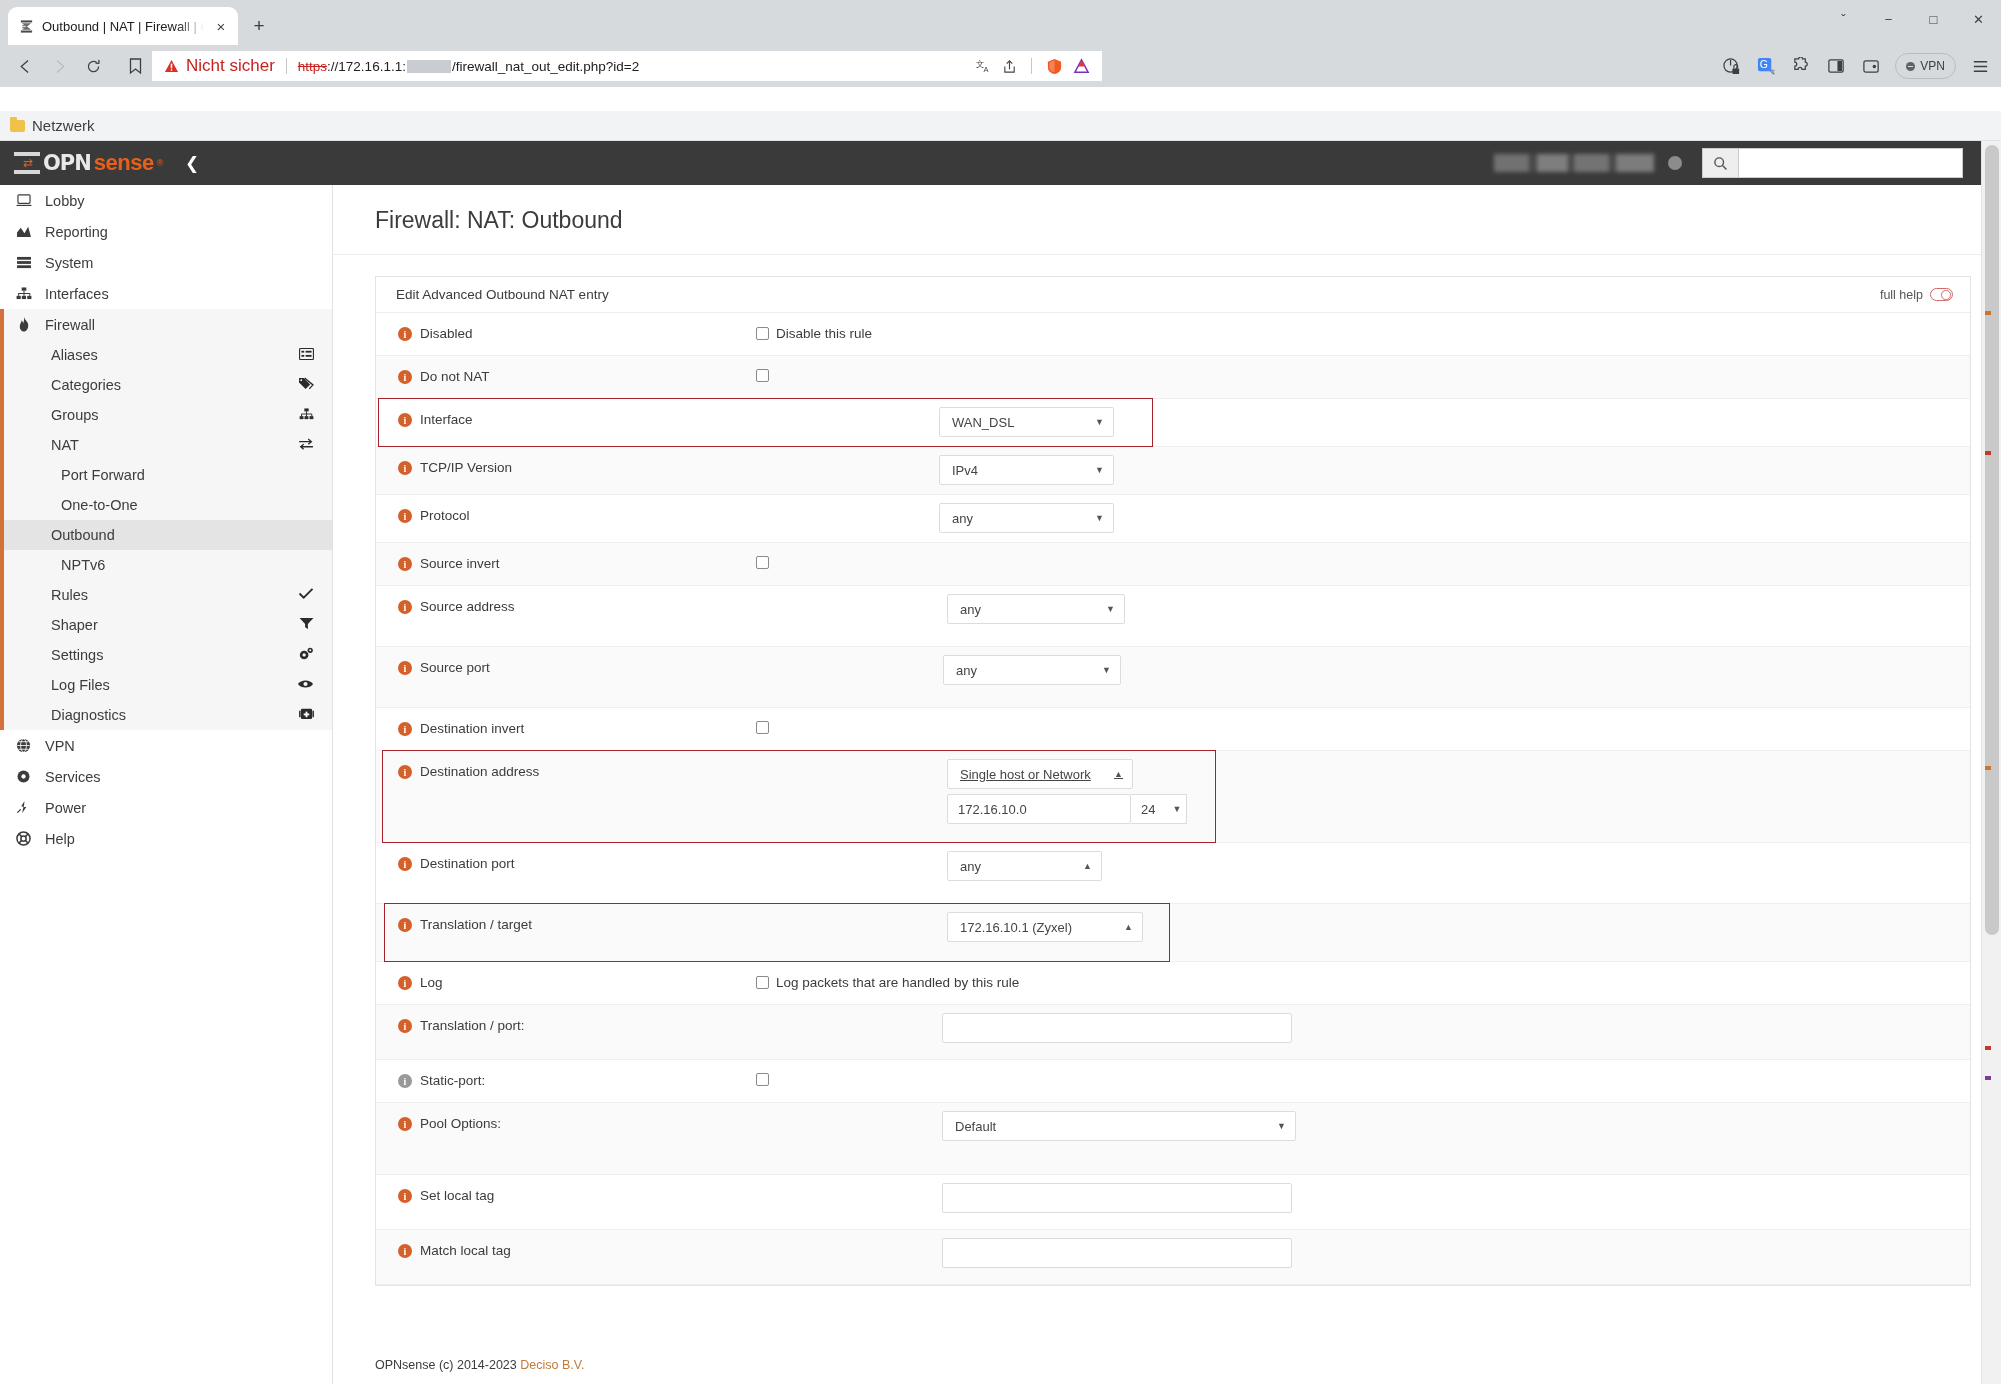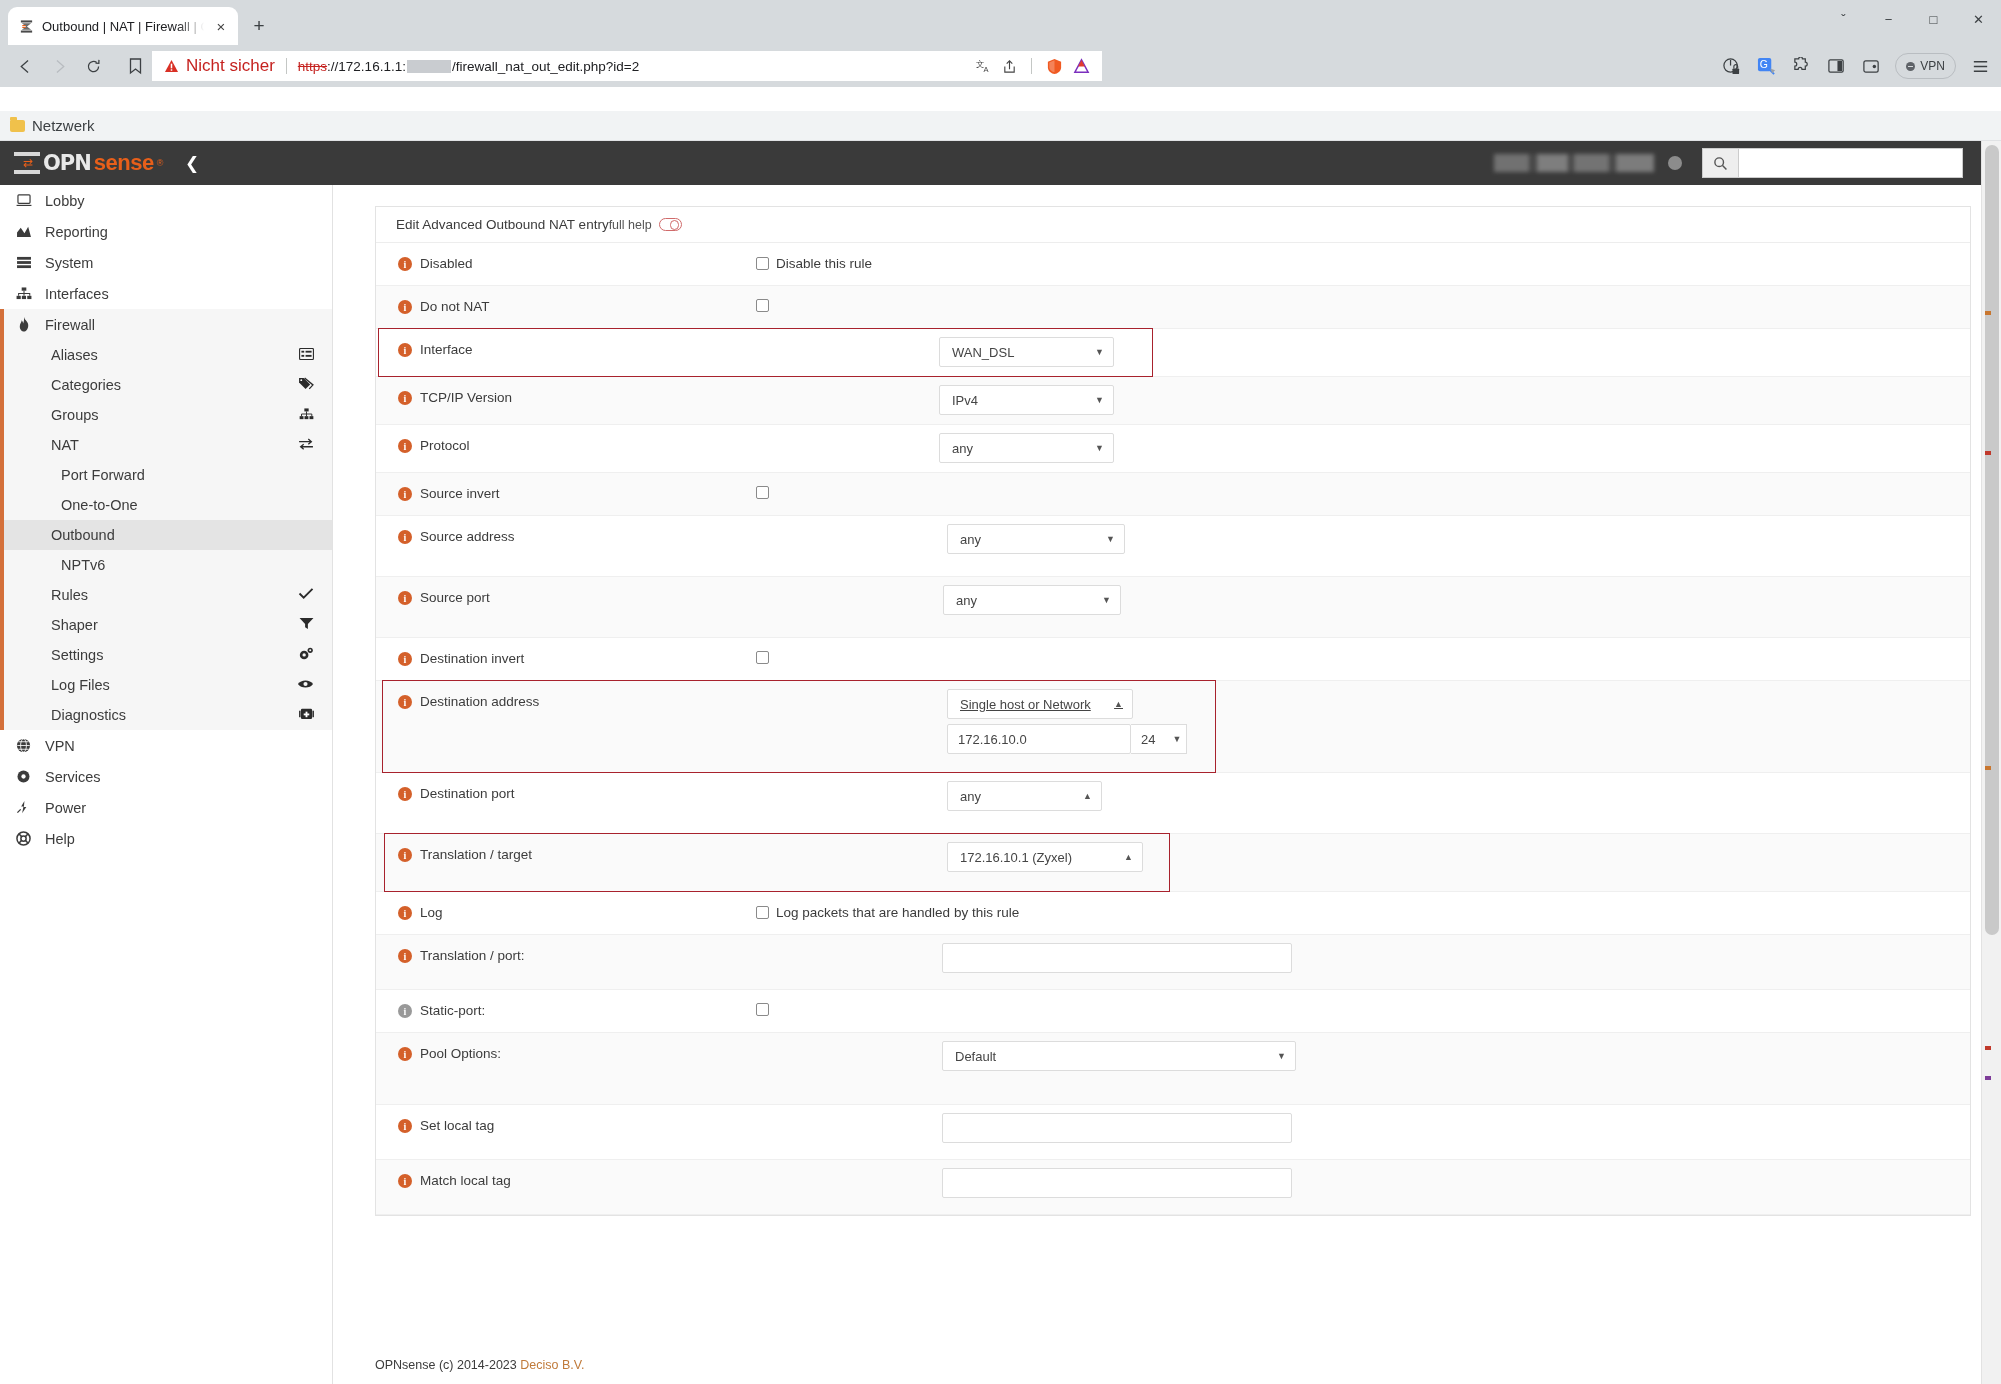--- a/index.html
+++ b/index.html
@@ -133,21 +133,21 @@
   
   .content { flex: 1; margin-top: 44px; background: #fff; overflow: hidden; position: relative; }
   .page-title {
     font-size: 23px; color: #3c3c3c; padding: 22px 0 20px 42px; font-weight: 400;
     border-bottom: 1px solid #ededed;
   }
   .panel {
     margin: 21px 30px 0 42px; border: 1px solid #e3e3e3; background: #fff;
   }
   .panel-head {
-    height: 36px; display:flex; align-items:center; justify-content: flex-start;
+    height: 36px; display:flex; align-items:center; justify-content: space-between;
     padding: 0 17px 0 20px; font-size: 13.5px; color:#3c3c3c;
     border-bottom: 1px solid #ededed; background:#fff;
   }
   .full-help { display:flex; align-items:center; gap:7px; font-size:12.5px; color:#555; }
   .toggle-pill {
     width: 23px; height: 13px; border: 1.4px solid #d06a6a; border-radius: 7px;
     position: relative; display:inline-block;
   }
   .toggle-pill:after {
     content:""; position:absolute; right: 1.5px; top: 1px; width: 7.5px; height: 7.5px;
@@ -586,20 +586,21 @@
                 <circle cx="8" cy="8" r="2.8" fill="none" stroke="#3c3c3c" stroke-width="1.6"></circle>
                 <path d="M3.3 3.3 L6 6 M12.7 3.3 L10 6 M3.3 12.7 L6 10 M12.7 12.7 L10 10" stroke="#3c3c3c" stroke-width="1.6"></path>
               </svg>
           </span>
           <span>Help</span>
         </div>
       </div>
     </div>
 
     <div class="content">
+      <div class="page-title">Firewall: NAT: Outbound</div>
 
       <div class="panel">
         <div class="panel-head">
           <span>Edit Advanced Outbound NAT entry</span>
           <span class="full-help">
             <span>full help</span>
             <span class="toggle-pill"></span>
           </span>
         </div>
 

